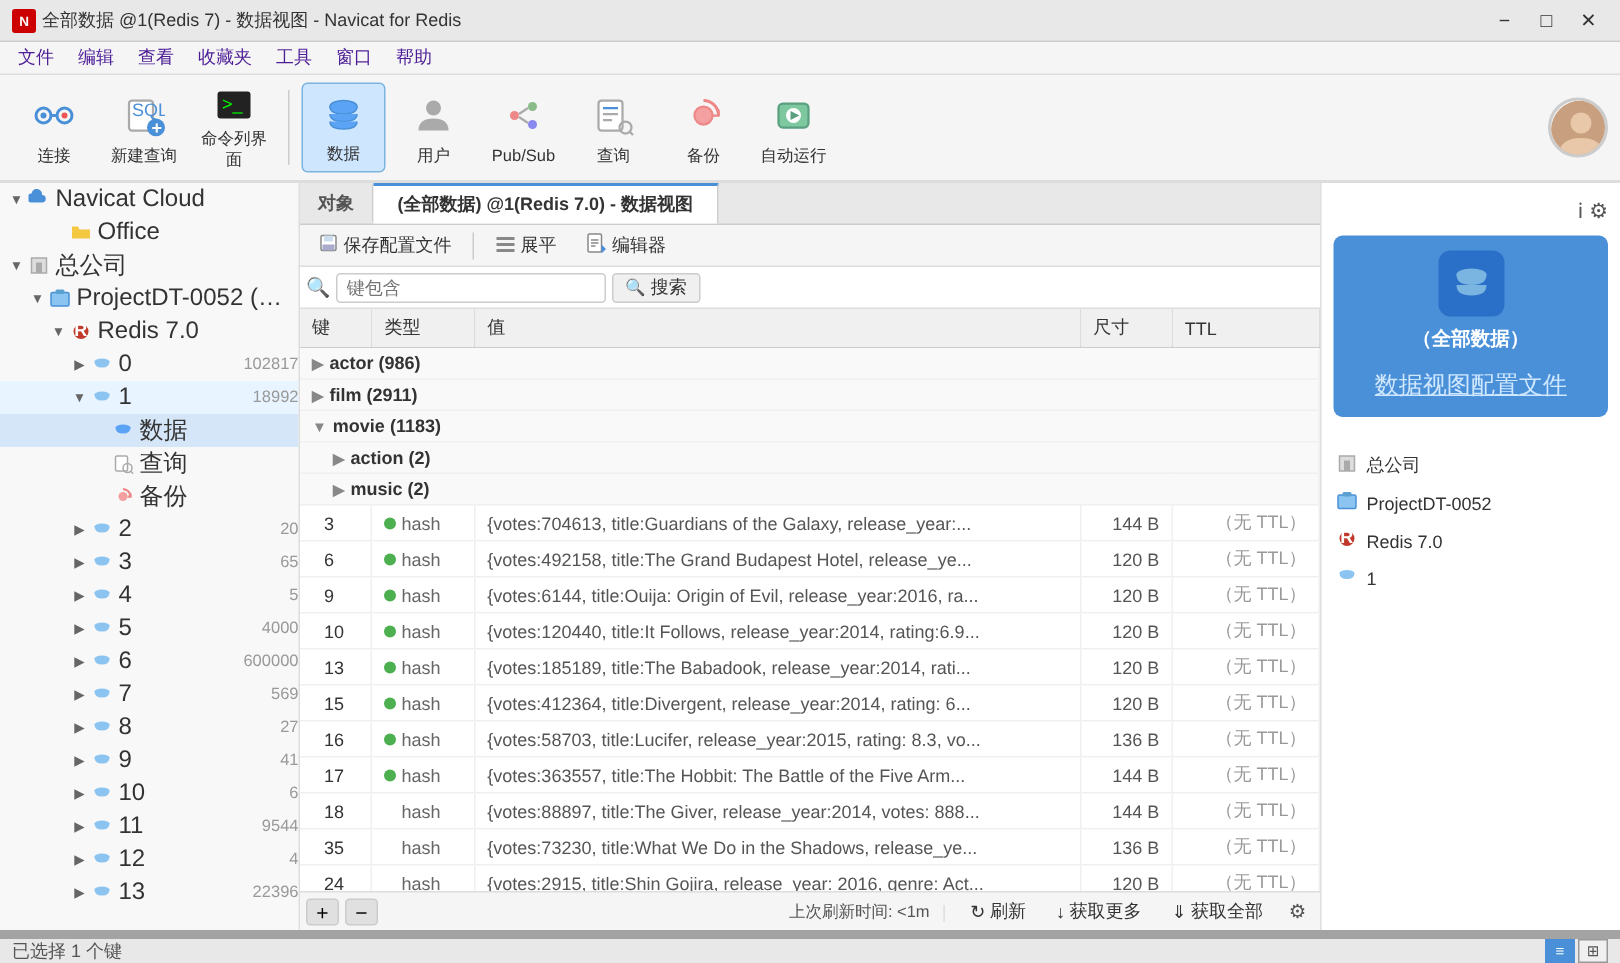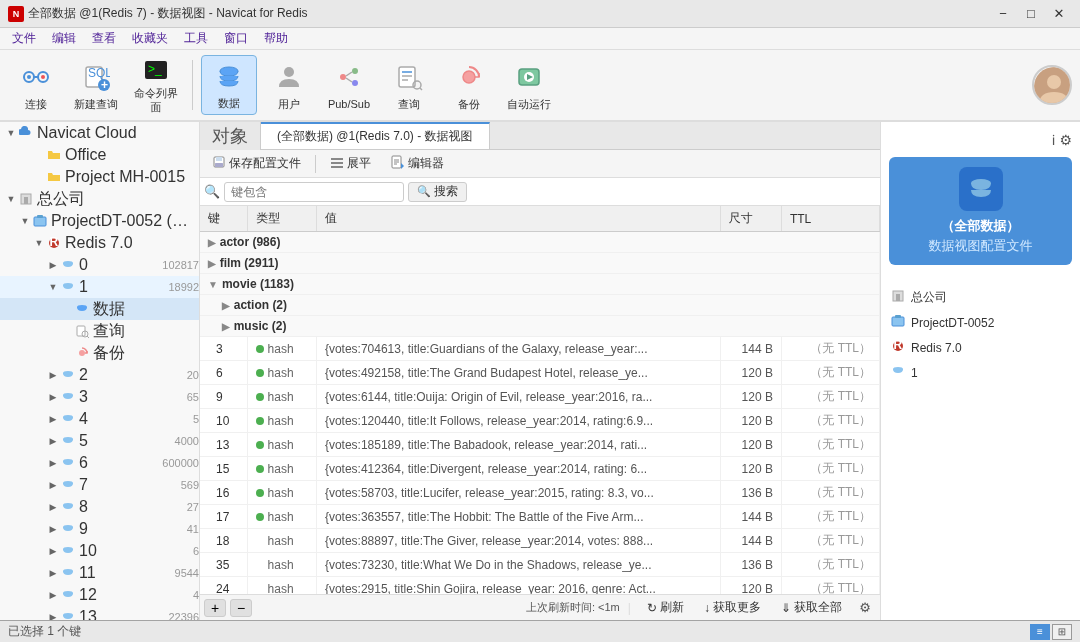--- a/index.html
+++ b/index.html
@@ -41,22 +41,22 @@
     .indent2 { padding-left: 32px; }
     .indent3 { padding-left: 46px; }
     .indent4 { padding-left: 60px; }
 
     
     .content { flex: 1; display: flex; flex-direction: column; overflow: hidden; background: white; }
 
     
     .tab-bar { display: flex; align-items: center; background: #e8e8e8; border-bottom: 1px solid #ccc; height: 28px; }
     .tab-label { padding: 4px 16px; font-size: 12px; color: #555; cursor: pointer; }
-    .tab-label.active-tab { background: white; border-top: 2px solid #4a90d9; border-right: 1px solid #ccc; font-weight: normal; color: #333; }
-    .object-label { padding: 4px 12px; font-size: 18px; color: #555; border-right: 1px solid #ccc; background: #e8e8e8; }
+    .tab-label.active-tab { background: white; border-top: 2px solid #4a90d9; border-right: 1px solid #ccc; font-weight: bold; color: #333; }
+    .object-label { padding: 4px 12px; font-size: 12px; color: #555; border-right: 1px solid #ccc; background: #e8e8e8; font-weight: bold; }
 
     
     .content-toolbar { display: flex; align-items: center; height: 28px; border-bottom: 1px solid #ddd; background: #f5f5f5; padding: 0 4px; gap: 4px; }
     .ct-btn { display: flex; align-items: center; gap: 3px; padding: 2px 8px; cursor: pointer; border-radius: 3px; font-size: 12px; color: #333; }
     .ct-separator { width: 1px; height: 18px; background: #ccc; margin: 0 2px; }
 
     
     .search-row { display: flex; align-items: center; height: 28px; border-bottom: 1px solid #ddd; padding: 0 4px; gap: 4px; background: white; }
     .search-input { border: 1px solid #ccc; border-radius: 3px; padding: 2px 6px; font-size: 12px; width: 180px; height: 20px; }
     .search-btn { display: flex; align-items: center; gap: 3px; padding: 2px 8px; cursor: pointer; border-radius: 3px; font-size: 12px; color: #333; background: #f0f0f0; border: 1px solid #ccc; height: 20px; }
@@ -76,34 +76,34 @@
     .tree-group td { padding: 3px 8px; }
 
     
     .table-footer { display: flex; align-items: center; height: 26px; border-top: 1px solid #ddd; padding: 0 4px; gap: 4px; background: #f5f5f5; }
     .footer-btn { display: flex; align-items: center; justify-content: center; width: 22px; height: 18px; cursor: pointer; border-radius: 3px; font-size: 14px; background: #e0e0e0; border: 1px solid #ccc; }
     .footer-sep { flex: 1; }
     .footer-info { font-size: 11px; color: #555; }
     .gear-btn { display: flex; align-items: center; justify-content: center; width: 22px; height: 18px; cursor: pointer; font-size: 13px; color: #555; }
 
     
-    .status-bar { height: 22px; background: #e8e8e8; border-top: 1px solid #a3a3a3; display: flex; align-items: center; justify-content: space-between; padding: 0 8px; font-size: 11px; color: #555; }
+    .status-bar { height: 22px; background: #e8e8e8; border-top: 6px solid #a3a3a3; display: flex; align-items: center; justify-content: space-between; padding: 0 8px; font-size: 11px; color: #555; }
     .status-right { display: flex; align-items: center; gap: 8px; }
     .view-btns { display: flex; gap: 2px; }
     .view-btn { width: 20px; height: 16px; border: 1px solid #999; display: flex; align-items: center; justify-content: center; cursor: pointer; font-size: 10px; background: #f0f0f0; }
     .view-btn.active { background: #4a90d9; color: white; border-color: #4a90d9; }
 
     
     .right-panel { width: 200px; min-width: 200px; background: white; border-left: 1px solid #ddd; display: flex; flex-direction: column; padding: 8px; }
     .rp-header { display: flex; align-items: center; justify-content: flex-end; gap: 4px; margin-bottom: 8px; }
     .rp-icon-btn { cursor: pointer; font-size: 14px; color: #555; }
     .rp-banner { background: #4a90d9; border-radius: 6px; padding: 10px; display: flex; flex-direction: column; align-items: center; margin-bottom: 12px; }
     .rp-banner-icon { width: 44px; height: 44px; background: #2a70c9; border-radius: 8px; display: flex; align-items: center; justify-content: center; margin-bottom: 6px; }
     .rp-banner-title { color: white; font-size: 13px; font-weight: bold; }
-    .rp-banner-sub { color: #d0e8ff; font-size: 13px; margin-top: 2px; }
+    .rp-banner-sub { color: #d0e8ff; font-size: 16px; margin-top: 12px; text-decoration: underline; }
     .rp-section { margin-top: 8px; }
     .rp-section-item { display: flex; align-items: center; gap: 6px; padding: 4px 2px; cursor: pointer; border-radius: 3px; font-size: 12px; color: #333; }
 
     
     ::-webkit-scrollbar { width: 8px; height: 8px; }
     ::-webkit-scrollbar-track { background: #f0f0f0; }
     ::-webkit-scrollbar-thumb { background: #ccc; border-radius: 4px; }
 
     
     .svg-icon { width: 28px; height: 28px; }
@@ -267,29 +267,20 @@
         <span class="tree-label">Navicat Cloud</span>
       </div>
       <div class="tree-item indent2">
         <span class="tree-arrow"></span>
         <span class="tree-icon">
           <svg width="14" height="14" viewBox="0 0 14 14">
               <path d="M1 3 L5 3 L6 5 L13 5 L13 11 L1 11 Z" fill="#f5c842"></path>
             </svg>
         </span>
         <span class="tree-label">Office</span>
-      </div>
-      <div class="tree-item indent2">
-        <span class="tree-arrow"></span>
-        <span class="tree-icon">
-          <svg width="14" height="14" viewBox="0 0 14 14">
-              <path d="M1 3 L5 3 L6 5 L13 5 L13 11 L1 11 Z" fill="#f5c842"></path>
-            </svg>
-        </span>
-        <span class="tree-label">Project MH-0015</span>
       </div>
 
       <div class="tree-item">
         <span class="tree-arrow">▼</span>
         <span class="tree-icon">
           <svg width="14" height="14" viewBox="0 0 14 14">
               <rect x="2" y="2" width="10" height="10" fill="#ddd" stroke="#aaa" stroke-width="1"></rect>
               <rect x="5" y="5" width="4" height="7" fill="#aaa"></rect>
             </svg>
         </span>

